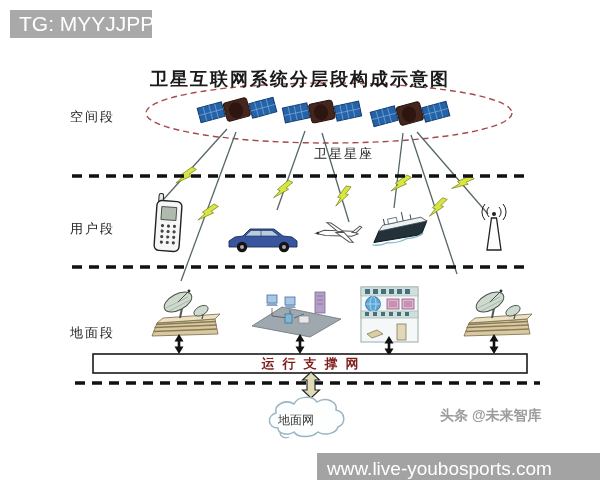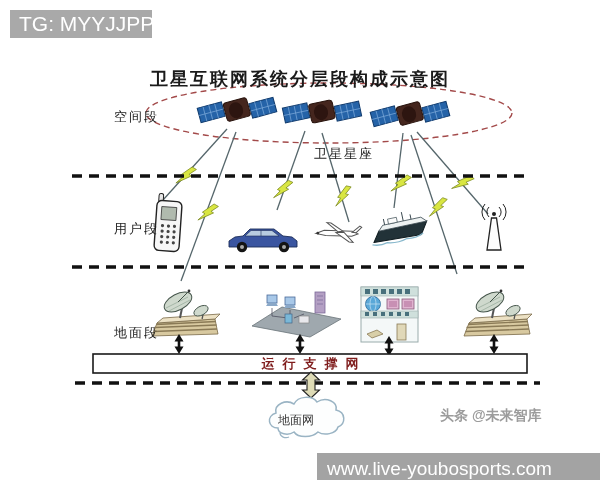--- a/index.html
+++ b/index.html
@@ -5,21 +5,21 @@
   html,body{margin:0;padding:0;background:#fff;}
   #canvas{position:relative;width:600px;height:480px;background:#ffffff;overflow:hidden;
           font-family:"Liberation Sans",sans-serif;}
   #diagram-svg{position:absolute;left:0;top:0;z-index:1;}
   .txt{position:absolute;z-index:2;white-space:nowrap;}
   .tg-badge{left:10px;top:10px;width:142px;height:28px;background:#a9a9a9;color:#fff;
             font-size:21px;line-height:28px;padding-left:9px;box-sizing:border-box;}
   .title{left:0;right:0;top:43px;text-align:center;color:#1a1a1a;font-weight:bold;
          font-size:18px;letter-spacing:2px;font-family:"Liberation Serif",serif;margin-top:24px;}
   .seg-label{left:70px;color:#222;font-size:13px;letter-spacing:2px;
-             font-family:"Liberation Serif",serif;margin-left:44px;}
+             font-family:"Liberation Serif",serif;}
   .seg-space{top:108px;} .seg-user{top:220px;font-family:Liberation Mono, monospace;} .seg-ground{top:324px;}
   .constellation{left:314px;top:145px;font-size:13px;letter-spacing:2px;color:#222;
                  font-family:"Liberation Serif",serif;text-align:center;}
   .support-label{left:93px;top:355px;width:434px;text-align:center;font-size:13px;
                  font-weight:bold;color:#7f1d1d;letter-spacing:8px;text-indent:8px;
                  font-family:"Liberation Serif",serif;}
   .cloud-label{left:278px;top:412px;width:66px;text-align:left;font-size:12px;color:#333;
                font-family:"Liberation Serif",serif;}
   .toutiao{left:440px;top:407px;font-size:14px;font-weight:bold;color:#9c9c9c;}
   .footer-bar{position:absolute;left:317px;top:441px;right:0;height:31px;background:#a3a3a3;

